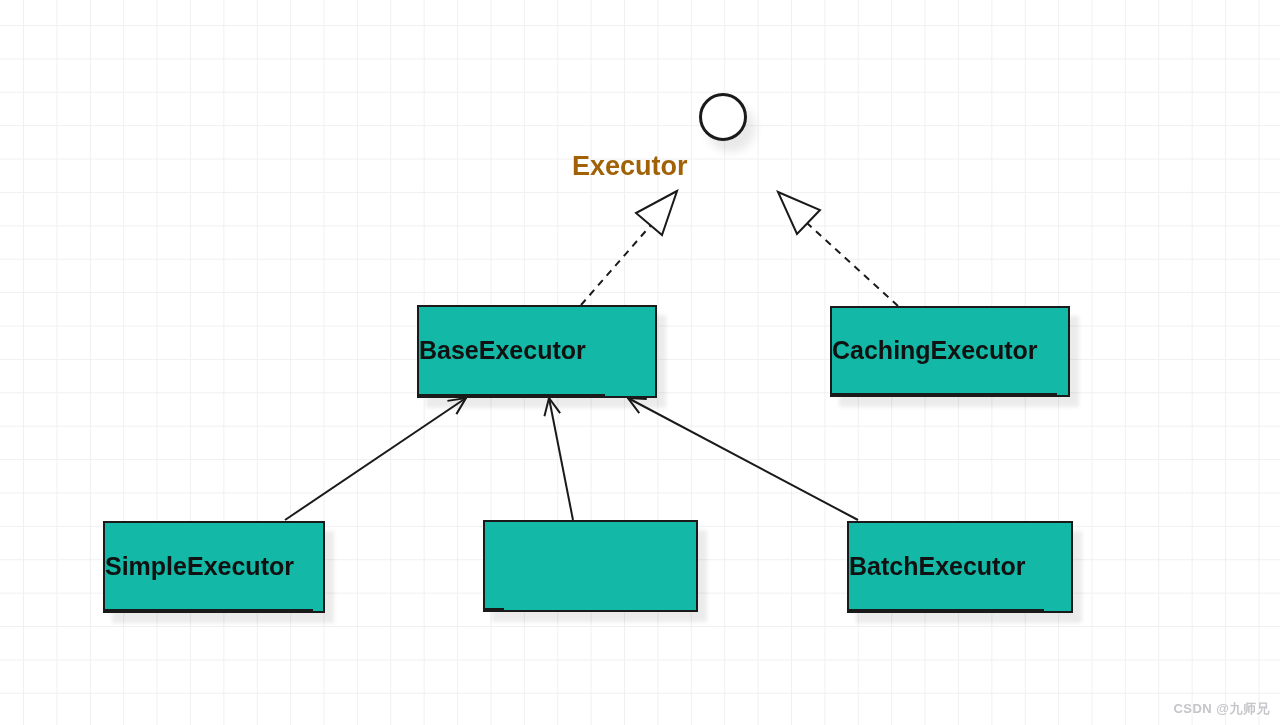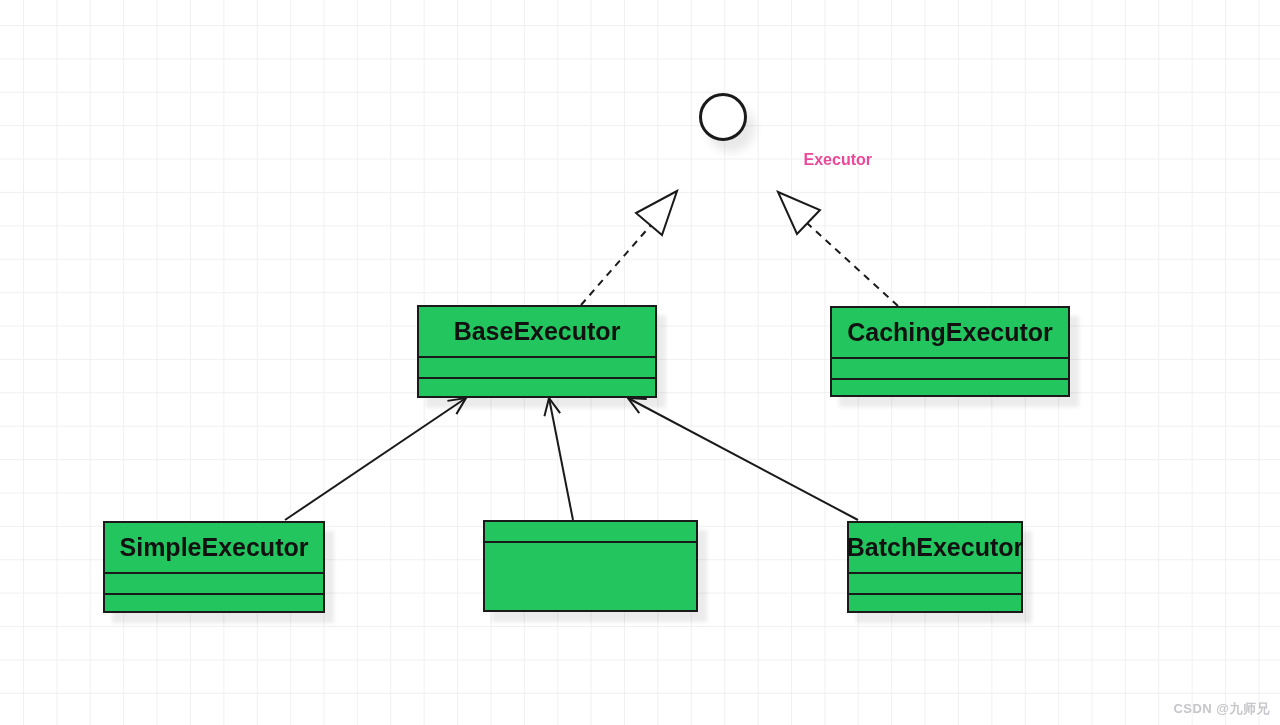--- a/index.html
+++ b/index.html
@@ -9,40 +9,40 @@
     background-color:#ffffff;
     background-image:
       linear-gradient(to right, #f0f0f3 1px, transparent 1px),
       linear-gradient(to bottom, #f0f0f3 1px, transparent 1px);
     background-size:33.4px 33.4px;
     background-position:23px 25px;
   }
   .canvas{position:absolute;inset:0;}
   svg.edges{position:absolute;left:0;top:0;pointer-events:none;}
   .uml-class{
-    position:absolute;background:#22c55e;border:2px solid #1a1a1a;
-    box-sizing:border-box;display:flex;flex-direction:column;
+    position:absolute;background:#14b8a6;border:2px solid #1a1a1a;
+    box-sizing:border-box;display:flex;flex-direction:row;
     box-shadow:9px 10px 4px rgba(0,0,0,0.08);
   }
   .uml-title{
     flex:0 0 49px;display:flex;align-items:center;justify-content:center;
     font-weight:bold;font-size:25px;color:#111;letter-spacing:0px;
     border-bottom:2px solid #1a1a1a;white-space:nowrap;
   }
   .uml-comp1{flex:0 0 19px;border-bottom:2px solid #1a1a1a;}
   .uml-comp2{flex:1 1 auto;}
   .iface-circle{
     position:absolute;left:699px;top:93px;width:48px;height:48px;
     border:3px solid #1a1a1a;border-radius:50%;background:#fff;
     box-sizing:border-box;
     box-shadow:8px 11px 10px rgba(0,0,0,0.09);
   }
   .iface-label{
-    position:absolute;left:572px;top:151px;width:300px;text-align:right;
-    font-weight:bold;font-size:16px;color:#ec4899;
+    position:absolute;left:572px;top:151px;width:300px;text-align:left;
+    font-weight:bold;font-size:27px;color:#a16207;
   }
   .watermark{
     position:absolute;right:10px;bottom:7px;
     font-size:13px;color:#c5c5ca;letter-spacing:0.5px;font-weight:bold;
   }
 </style>
 </head>
 <body>
 
 <div class="canvas">
@@ -88,20 +88,20 @@
     <div class="uml-title">CachingExecutor</div>
     <div class="uml-comp1"></div>
     <div class="uml-comp2"></div>
   </div>
 
   <div class="uml-class" style="left:483px;top:520px;width:215px;height:92px">
     <div class="uml-comp1"></div>
     <div class="uml-comp2"></div>
   </div>
 
-  <div class="uml-class" style="left:847px;top:521px;width:176px;height:92px">
+  <div class="uml-class" style="left:847px;top:521px;width:226px;height:92px">
     <div class="uml-title">BatchExecutor</div>
     <div class="uml-comp1"></div>
     <div class="uml-comp2"></div>
   </div>
 
   <div class="watermark">CSDN @九师兄</div>
 </div>
 
 </body></html>

